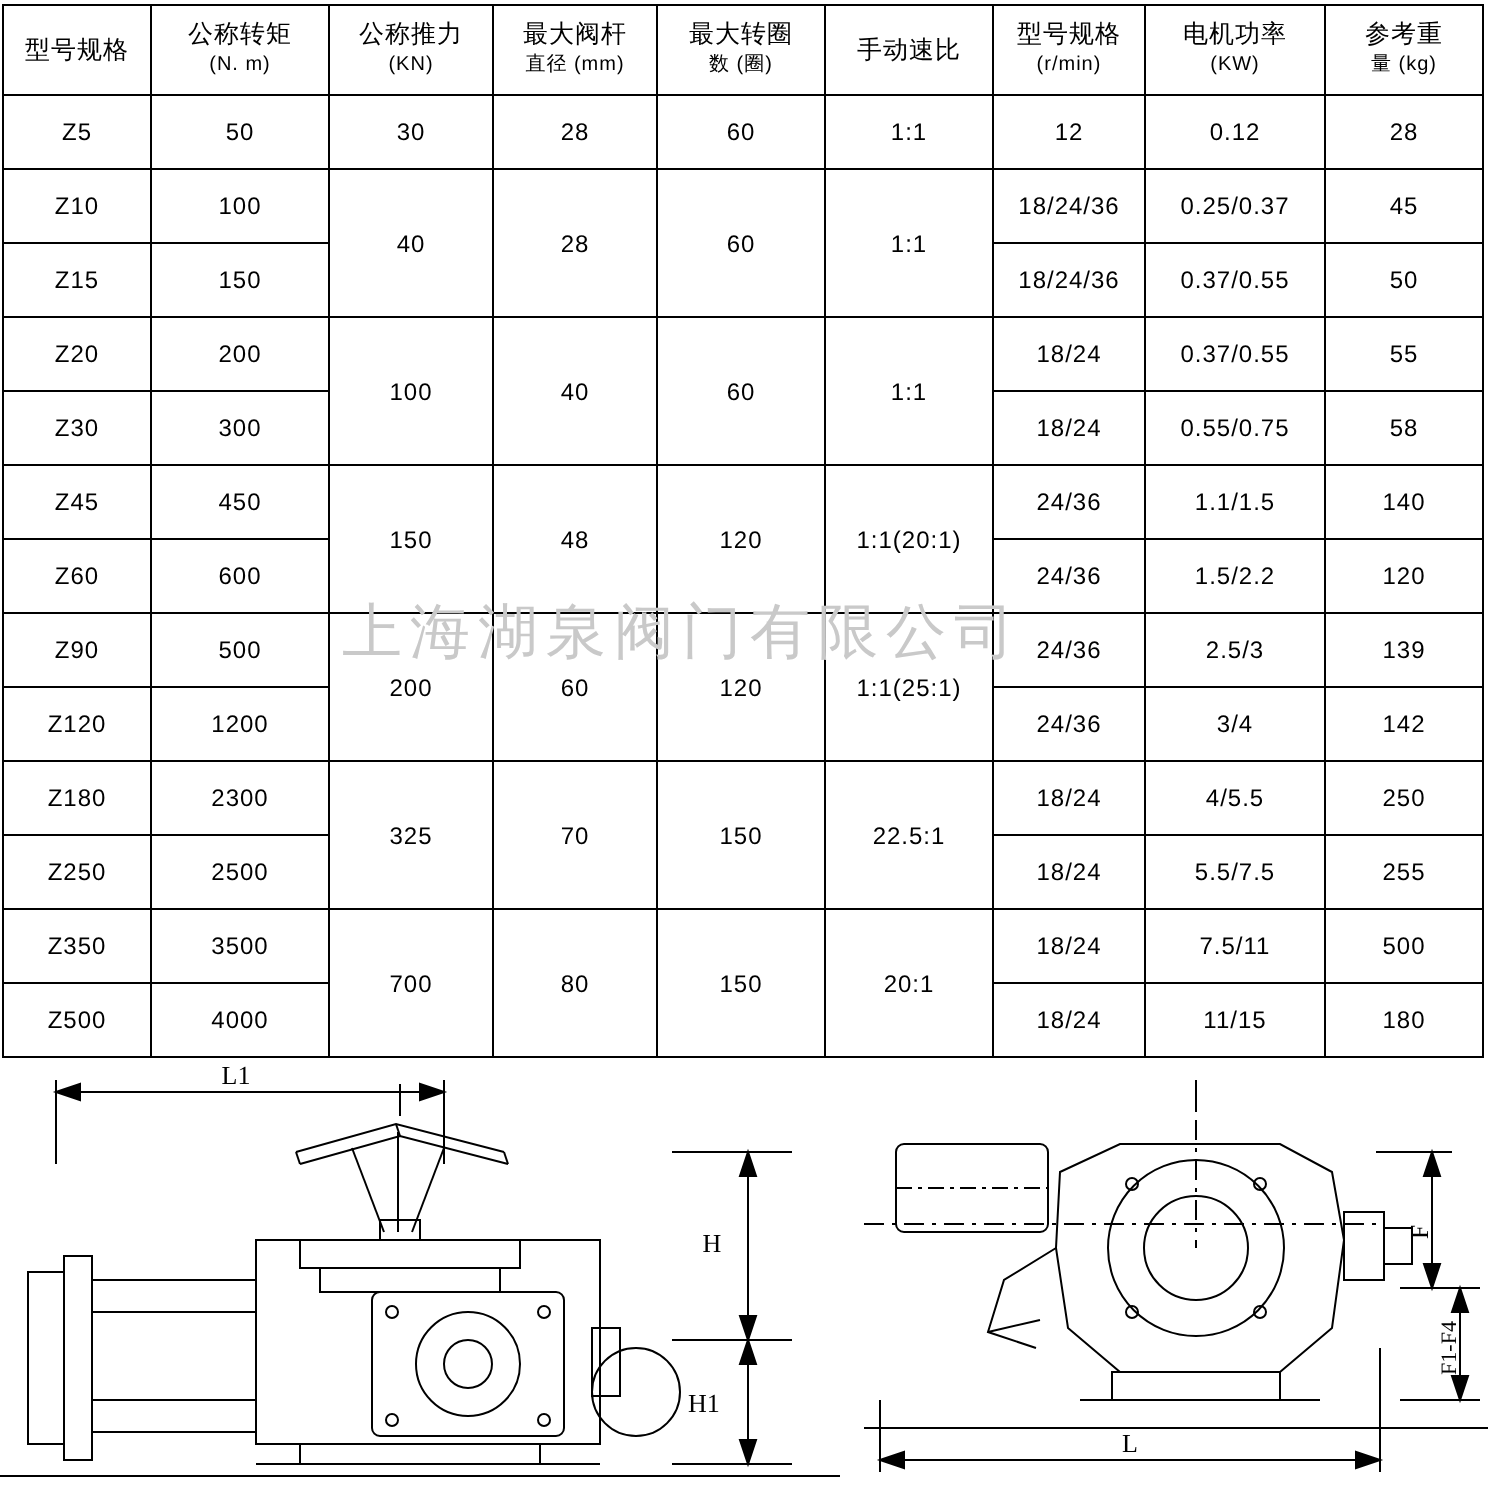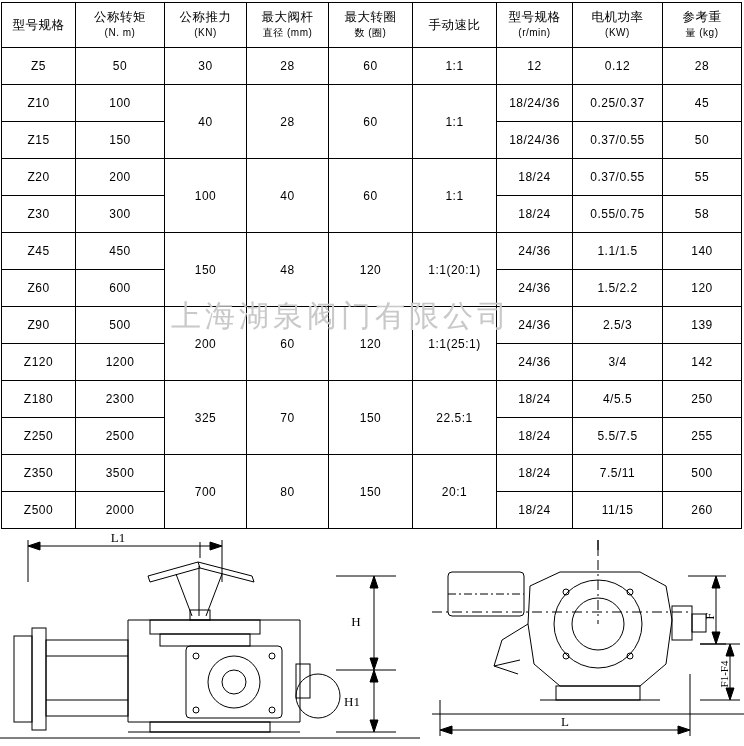--- a/index.html
+++ b/index.html
@@ -248,24 +248,24 @@
       <td rowspan="2">80</td>
       <td rowspan="2">150</td>
       <td rowspan="2">20:1</td>
       <td>18/24</td>
       <td>7.5/11</td>
       <td>500</td>
     </tr>
 
     <tr>
       <td>Z500</td>
-      <td>2000</td>
+      <td>4000</td>
       <td>18/24</td>
       <td>11/15</td>
-      <td>260</td>
+      <td>180</td>
     </tr>
   </tbody>
 </table>
 
 <div id="watermark">上海湖泉阀门有限公司</div>
 
 <div id="drawing">
 <svg width="744" height="222" viewBox="0 0 744 222" xmlns="http://www.w3.org/2000/svg">
   <g fill="none" stroke="#000" stroke-width="1">
 

